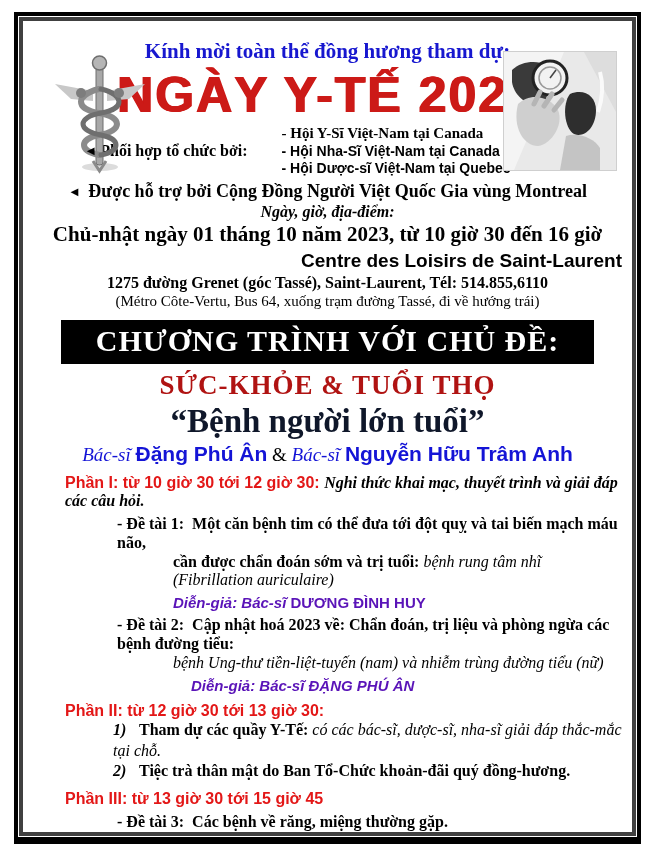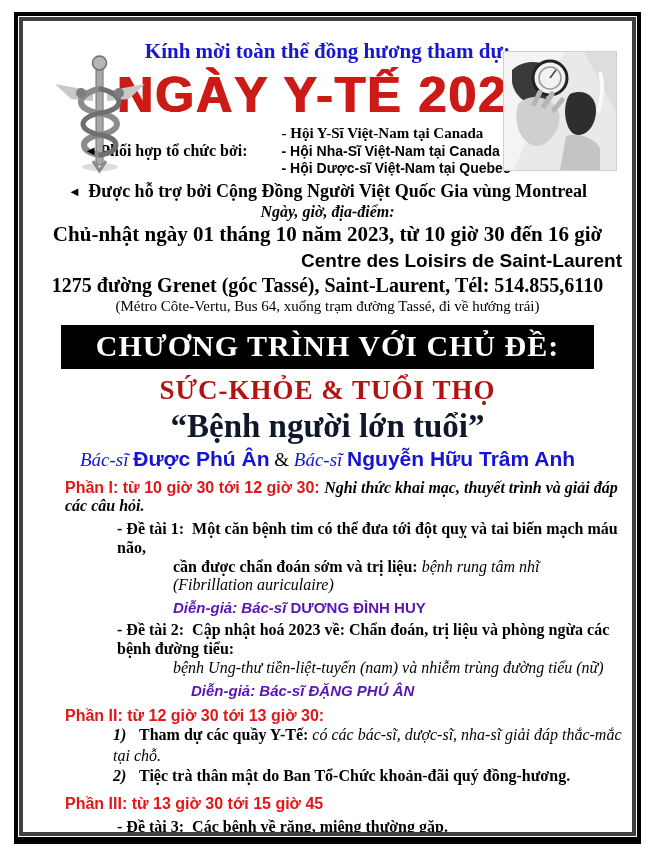--- a/index.html
+++ b/index.html
@@ -35,21 +35,21 @@
   .org-list{ text-align:left; }
   .org-item{ font-weight:bold; color:#000; line-height:1.25; }
   .org-item.serif{ font-size:15px; font-family:"Liberation Serif", serif;}
   .org-item.sans{ font-size:14px; font-family:"Liberation Sans", sans-serif;}
   .support{ margin-top:3px; font-size:18px; font-weight:bold; color:#000;}
 
   
   .ww-label{ font-size:16px; font-weight:bold; font-style:italic; margin-top:1px;}
   .ww-date{ font-size:21px; font-weight:bold; margin-top:1px;}
   .ww-venue{ font-family:"Liberation Sans", sans-serif; font-size:19px; font-weight:bold; margin-top:3px;text-align:right;}
-  .ww-address{ font-size:20px; font-weight:bold; margin-top:2px;}
+  .ww-address{ font-size:16px; font-weight:bold; margin-top:2px;}
   .ww-transit{ font-size:15px; margin-top:1px;}
 
   
   .banner{
     margin:10px 28px 6px 28px; background:var(--c-banner_bg,#000); color:var(--c-banner_fg,#fff);
     font-size:30px; font-weight:bold; letter-spacing:1px; padding:4px 0 6px 0;
   }
   .theme{ font-size:27px; font-weight:bold; color:var(--c-theme_red,#B01312); margin-top:4px; letter-spacing:1px;}
   .subtitle{ font-size:33px; font-weight:bold; color:#0f172a; margin-top:2px;}
   .mc-label{ font-size:21px; font-weight:bold; font-style:italic; color:var(--c-mc_navy,#30309A); margin-top:4px;}
@@ -141,37 +141,37 @@
           <div class="ww-venue">Centre des Loisirs de Saint-Laurent</div>
           <div class="ww-address">1275 đường Grenet (góc Tassé), Saint-Laurent, Tél: 514.855,6110</div>
           <div class="ww-transit">(Métro Côte-Vertu, Bus 64, xuống trạm đường Tassé, đi về hướng trái)</div>
         </div>
 
         <div class="banner">CHƯƠNG TRÌNH VỚI CHỦ ĐỀ:</div>
         <div class="theme">SỨC-KHỎE &amp; TUỔI THỌ</div>
         <div class="subtitle">“Bệnh người lớn tuổi”</div>
         <div class="mc-line">
           <span class="mc-title">Bác-sĩ</span>
-          <span class="mc-name">Được Phú Ân</span>
+          <span class="mc-name">Đặng Phú Ân</span>
           <span class="mc-amp">&amp;</span>
           <span class="mc-title">Bác-sĩ</span>
           <span class="mc-name">Nguyễn Hữu Trâm Anh</span>
         </div>
 
         <div class="program">
 
           <div class="part-heading">
             <span>Phần I: từ 10 giờ 30 tới 12 giờ 30:</span>
             <span class="ph-summary">Nghi thức khai mạc, thuyết trình và giải đáp các câu hỏi.</span>
           </div>
           <div class="topic">
             <span class="t-label">- Đề tài 1:</span><span>Một căn bệnh tim có thể đưa tới đột quỵ và tai biến mạch máu não,</span>
           </div>
           <div class="cont">
-            <span class="bold">cần được chẩn đoán sớm và trị liệu:</span>
+            <span class="bold">cần được chẩn đoán sớm và trị tuổi:</span>
             <span class="ital">bệnh rung tâm nhĩ (Fibrillation auriculaire)</span>
           </div>
           <div class="speaker ind1">
             <span class="sp-label">Diễn-giả: Bác-sĩ</span>
             <span class="sp-name">DƯƠNG ĐÌNH HUY</span>
           </div>
           <div class="topic">
             <span class="t-label">- Đề tài 2:</span><span>Cập nhật hoá 2023 về: Chẩn đoán, trị liệu và phòng ngừa các bệnh đường tiểu:</span>
           </div>
           <div class="cont">

